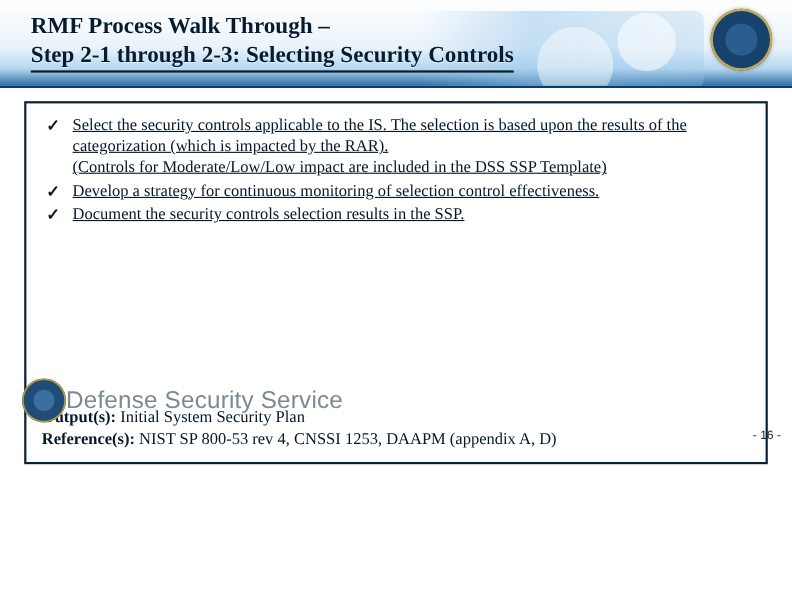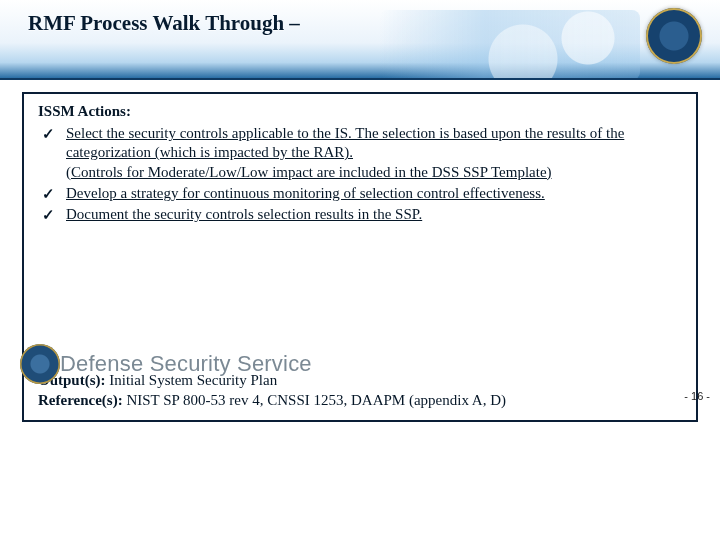--- a/index.html
+++ b/index.html
@@ -101,25 +101,25 @@
 </style>
 </head>
 <body>
 
 <div class="slide">
 
   <div class="header">
     <div class="header-seal"></div>
     <div class="title">
       <div>RMF Process Walk Through –</div>
+      <div class="title-line2">Step 2-1 through 2-3:  Selecting Security Controls</div>
     </div>
   </div>
 
   <div class="content-box">
-    <div class="section-label">ISSM Actions:</div>
     <ul class="checks">
       <li><span>Select the security controls applicable to the IS.  The selection is based upon the results of the categorization (which is impacted by the RAR).<br>(Controls for Moderate/Low/Low impact are included in the DSS SSP Template)</span></li>
       <li><span>Develop a strategy for continuous monitoring of selection control effectiveness.</span></li>
       <li><span>Document the security controls selection results in the SSP.</span></li>
     </ul>
     <div class="outputs">
       <div>
         <span class="section-label">Output(s):</span><span> Initial System Security Plan</span>
       </div>
       <div>

